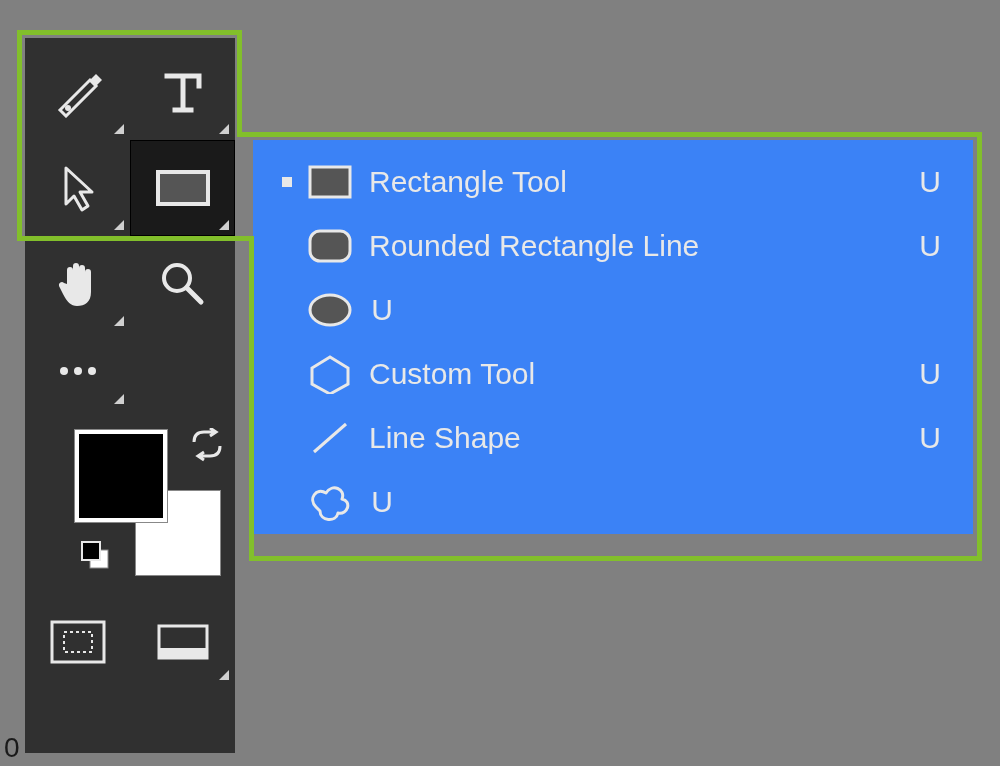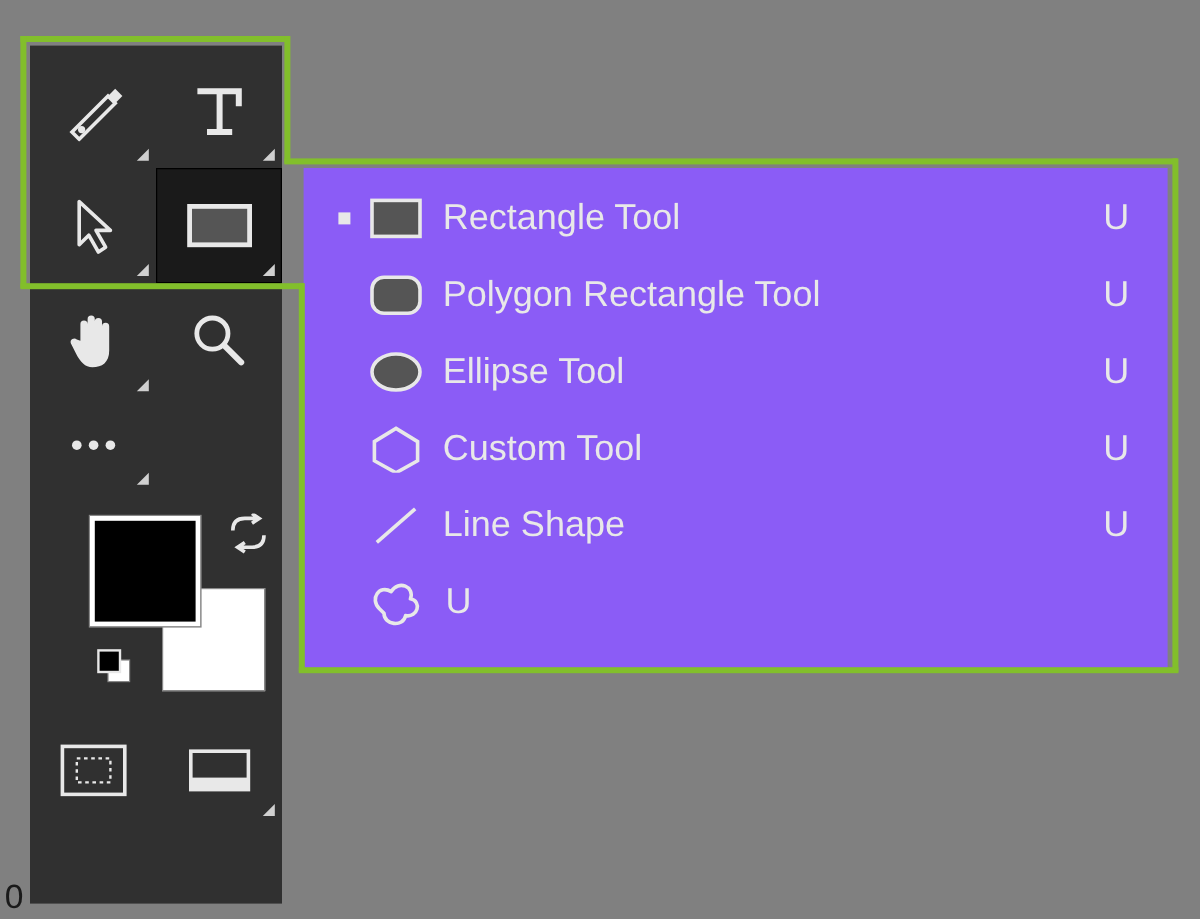--- a/index.html
+++ b/index.html
@@ -102,23 +102,23 @@
     width: 30px;
     height: 30px;
   }
 
   
   .flyout {
     position: absolute;
     left: 253px;
     top: 140px;
     width: 720px;
-    background: #8b5cf6;
+    background: #3b82f6;
     box-sizing: border-box;
-    padding: 10px 0 26px 0;
+    padding: 10px 0 0 0;
   }
   .fly-row {
     display: flex;
     align-items: center;
     height: 64px;
     padding: 0 32px 0 22px;
     color: #e8e8e8;
     font-size: 30px;
   }
   .fly-bullet {
@@ -306,32 +306,31 @@
     <div class="fly-key">U</div>
   </div>
 
   <div class="fly-row">
     <div class="fly-bullet"></div>
     <div class="fly-icon">
       <svg width="48" height="38">
           <rect x="4" y="4" width="40" height="30" rx="10" ry="10" fill="#555" stroke="#e8e8e8" stroke-width="3"></rect>
         </svg>
     </div>
-    <div class="fly-label">Polygon Rectangle Tool</div>
+    <div class="fly-label">Rounded Rectangle Line</div>
     <div class="fly-key">U</div>
   </div>
 
   <div class="fly-row">
     <div class="fly-bullet"></div>
     <div class="fly-icon">
       <svg width="48" height="38">
           <ellipse cx="24" cy="19" rx="20" ry="15" fill="#555" stroke="#e8e8e8" stroke-width="3"></ellipse>
         </svg>
     </div>
-    <div class="fly-label">Ellipse Tool</div>
     <div class="fly-key">U</div>
   </div>
 
   <div class="fly-row">
     <div class="fly-bullet"></div>
     <div class="fly-icon">
       <svg width="48" height="40">
           <polygon points="24,3 42,14 42,30 24,40 6,30 6,14" fill="none" stroke="#e8e8e8" stroke-width="3"></polygon>
         </svg>
     </div>

